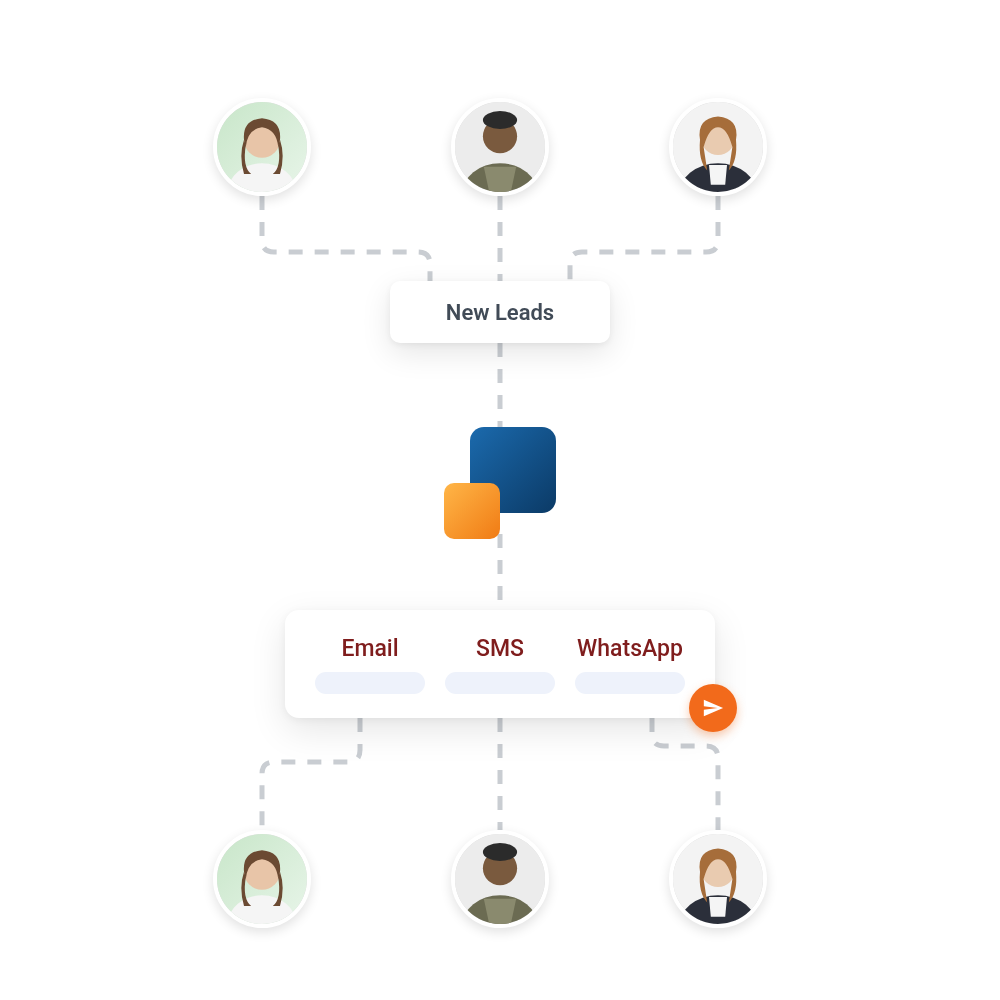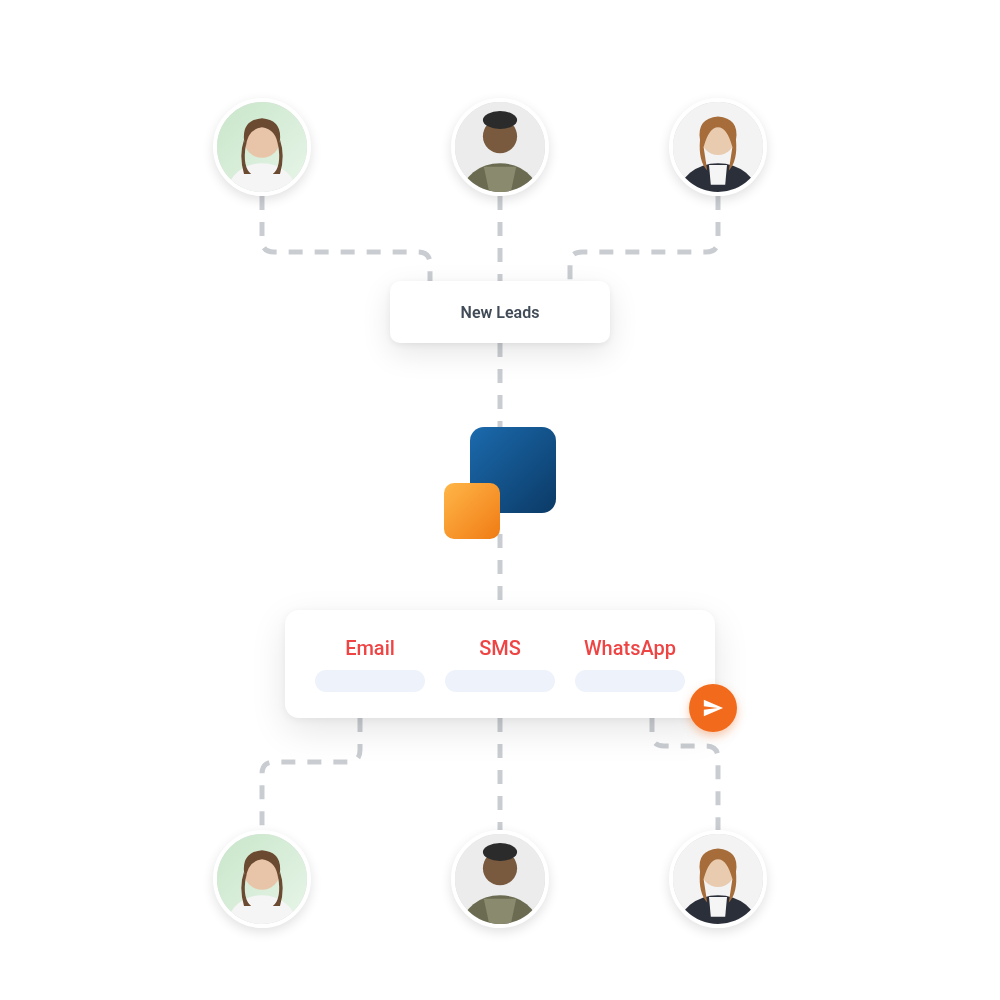--- a/index.html
+++ b/index.html
@@ -34,21 +34,21 @@
       left: 390px;
       top: 281px;
       width: 220px;
       height: 62px;
       background: #ffffff;
       border-radius: 10px;
       box-shadow: 0 10px 30px rgba(0,0,0,0.10), 0 2px 6px rgba(0,0,0,0.06);
       display: flex;
       align-items: center;
       justify-content: center;
-      font-size: 16px;
+      font-size: 22px;
       font-weight: 600;
       color: #414b57;
     }
 
     
     .logo-wrap {
       position: absolute;
       left: 444px;
       top: 427px;
       width: 112px;
@@ -88,22 +88,22 @@
       justify-content: space-around;
       padding: 0 20px;
     }
     .chan {
       display: flex;
       flex-direction: column;
       align-items: center;
       gap: 10px;
     }
     .chan-label {
-      font-size: 20px;
-      color: #ef4444;
+      font-size: 23px;
+      color: #7f1d1d;
       font-weight: 500;
     }
     .chan-pill {
       width: 110px;
       height: 22px;
       border-radius: 11px;
       background: #eef2fb;
     }
     .send-btn {
       position: absolute;

